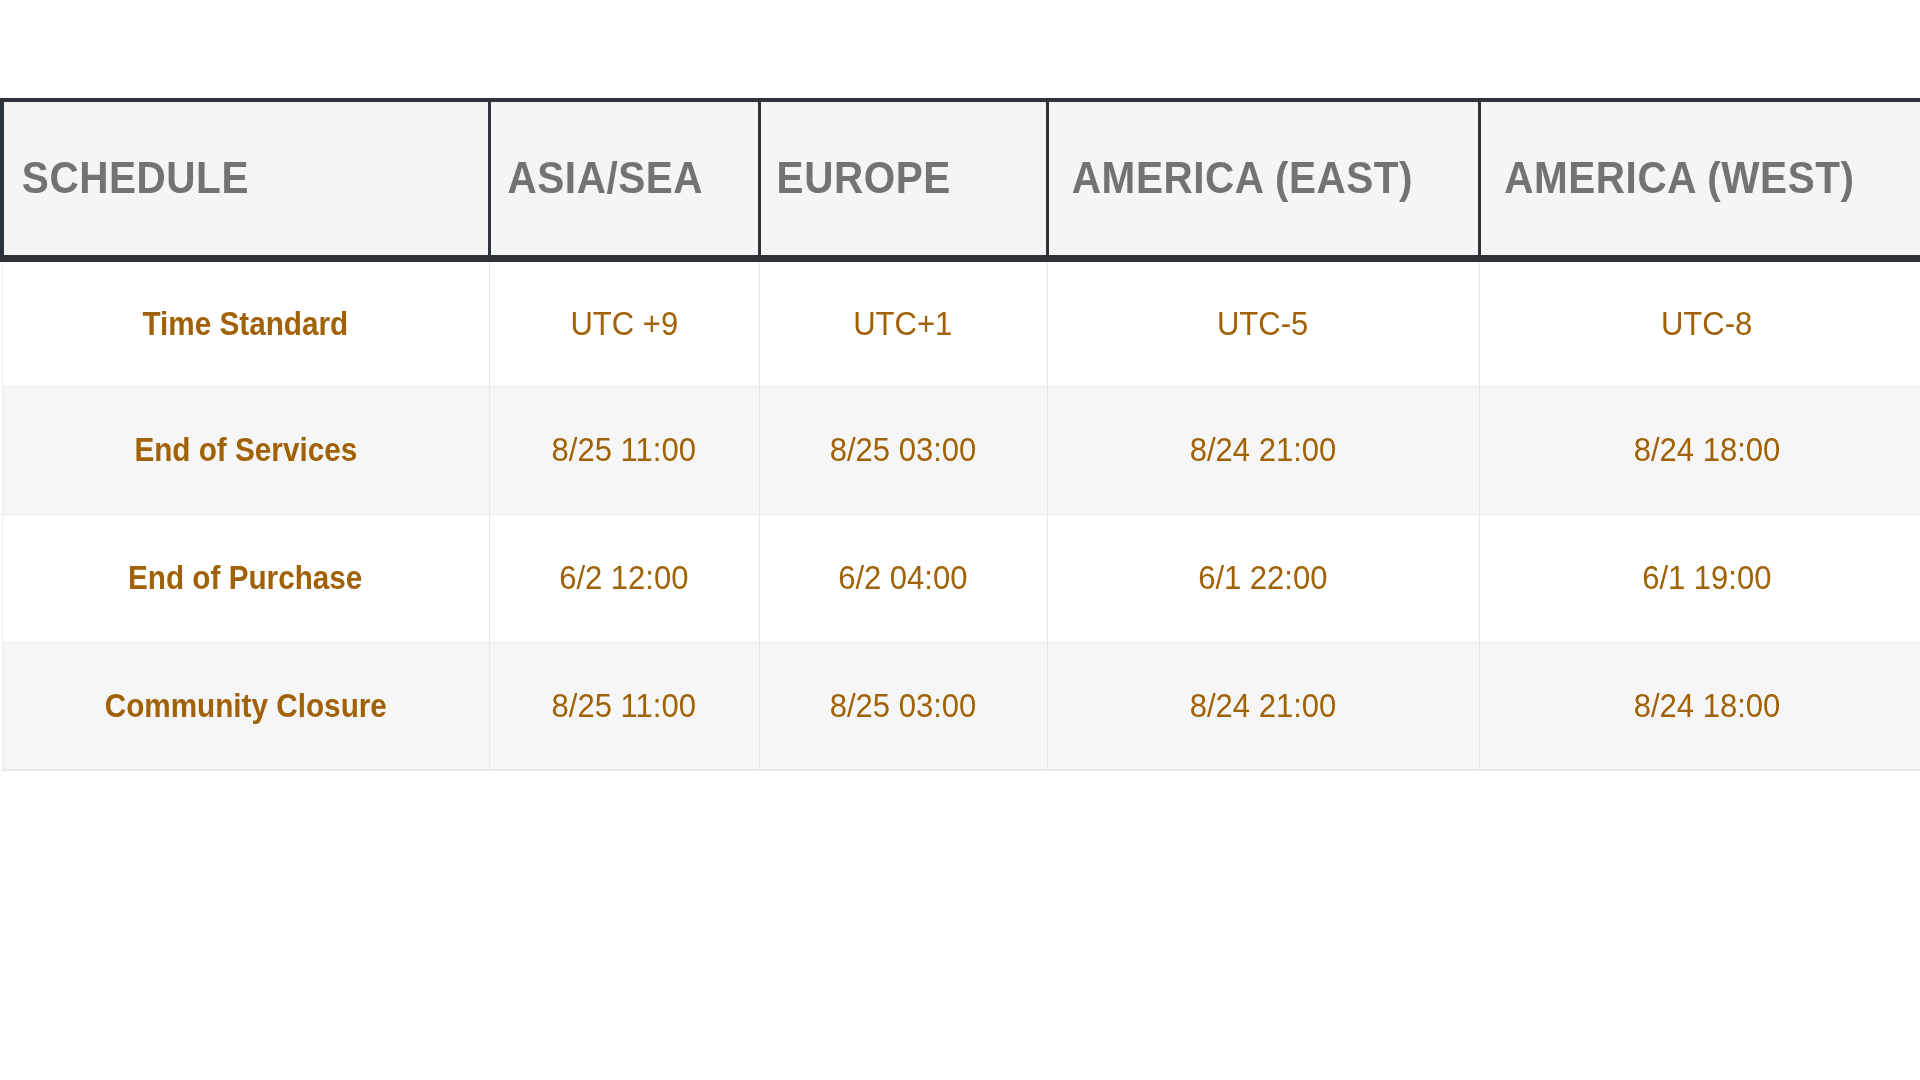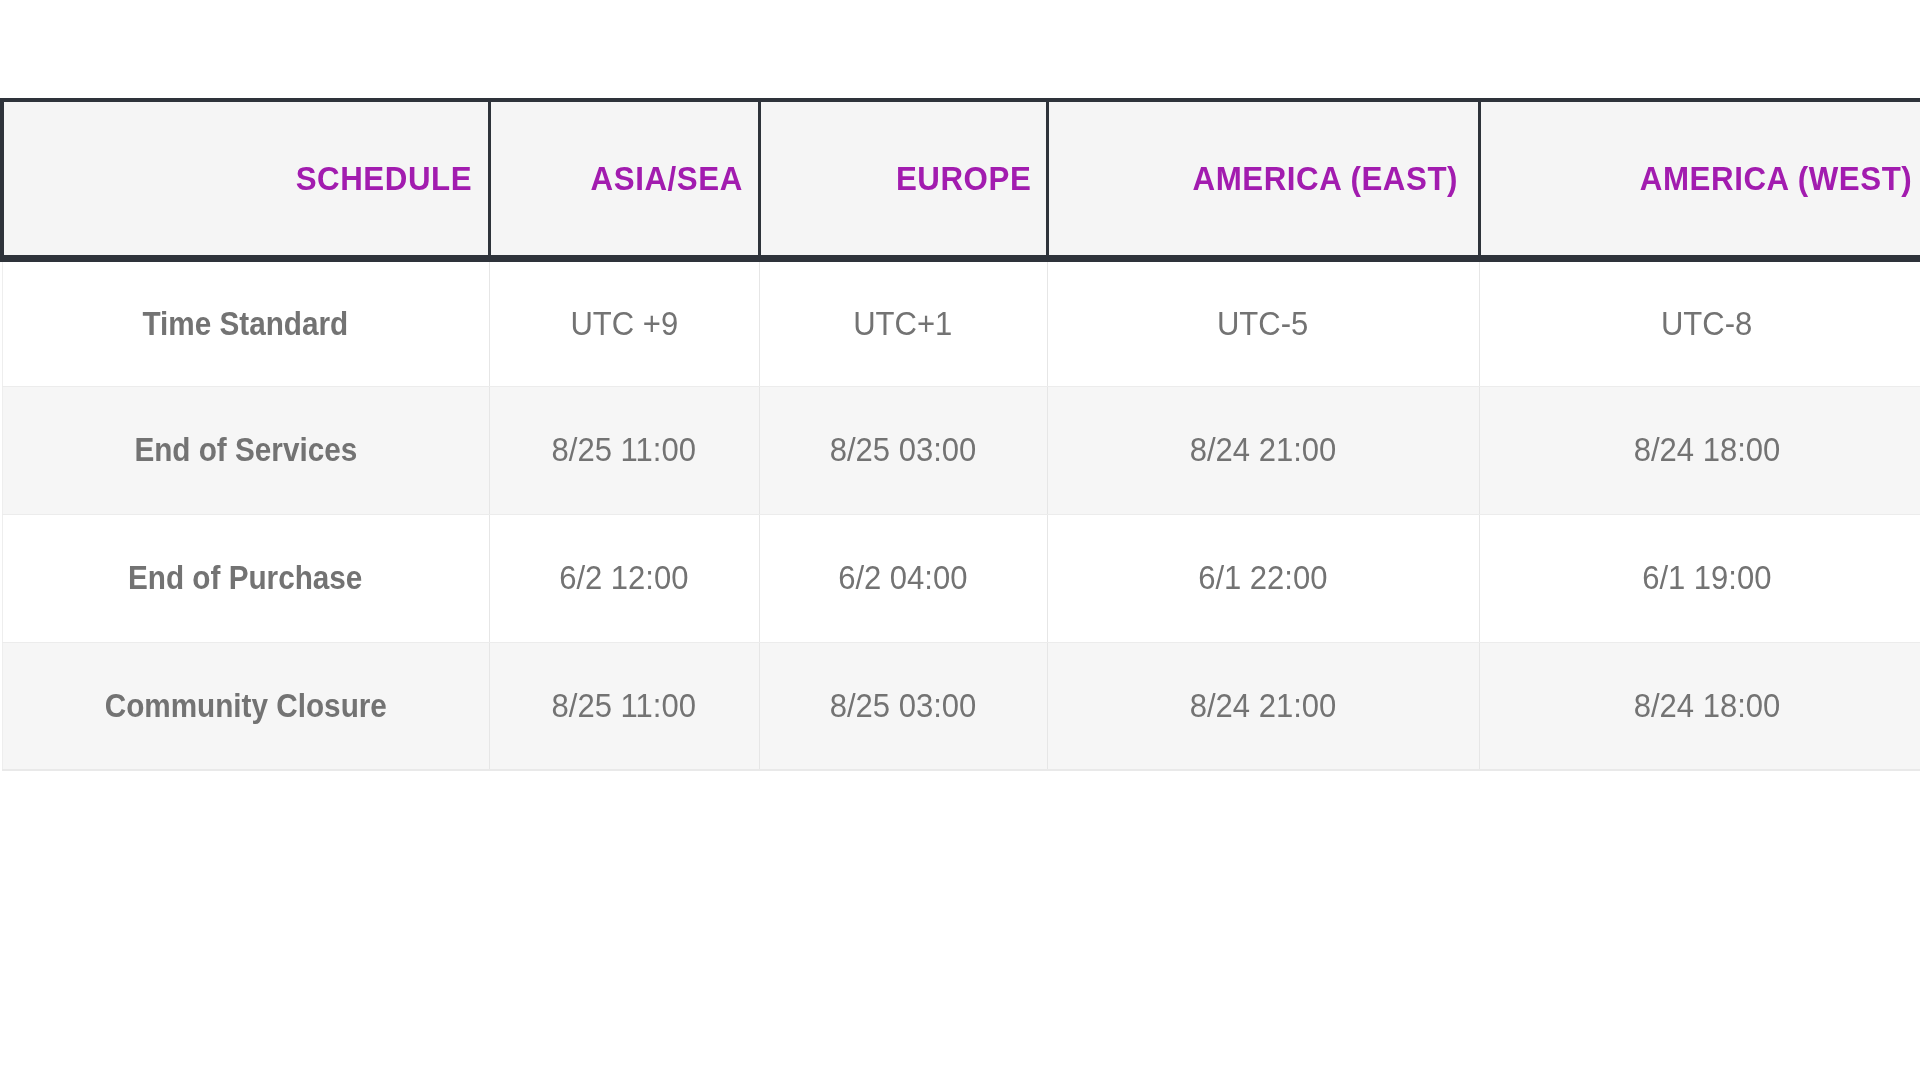--- a/index.html
+++ b/index.html
@@ -44,25 +44,25 @@
   col.c-eu    { width: 288px; }
   col.c-ame   { width: 432px; }
   col.c-amw   { width: 455px; }
 
   
   thead tr.header-row {
     height: 158px;
   }
   thead th {
     background: #f5f5f5;
-    color: #a21caf;
+    color: #737373;
     font-weight: 700;
-    font-size: 34px;
+    font-size: 44px;
     letter-spacing: 0.6px;
-    text-align: right;
+    text-align: left;
     vertical-align: middle;
     padding: 0 8px;
     border-left: 3px solid #2e333a;
     border-right: 3px solid #2e333a;
     border-top: 4px solid #2e333a;
     border-bottom: 7px solid #2e333a;
     font-stretch: condensed;
     white-space: nowrap;
   }
   thead th:first-child {
@@ -77,21 +77,21 @@
   
   tbody tr {
     height: 128px;
   }
   tbody tr.row-odd  td { background: #ffffff; }
   tbody tr.row-even td { background: #f6f6f6; text-align: center; }
 
   tbody td {
     text-align: center;
     vertical-align: middle;
-    color: #737373;
+    color: #a16207;
     font-size: 33px;
     padding: 0 10px;
     border-left: 1px solid #e6e6e6;
     border-right: 1px solid #e6e6e6;
     border-bottom: 1px solid #ececec;
     white-space: nowrap;
   }
   tbody td:first-child {
     border-left: 1px solid #eeeeee;
     font-weight: 700;

